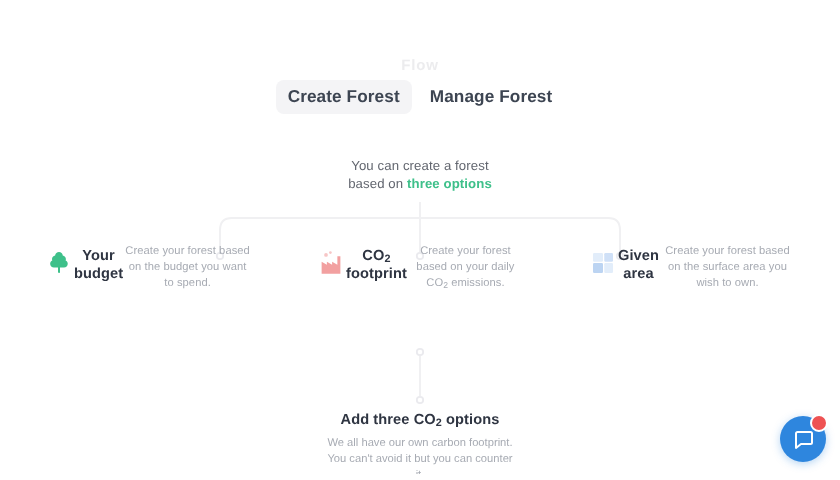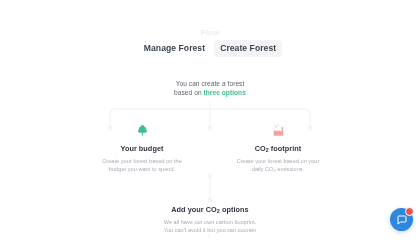--- a/index.html
+++ b/index.html
@@ -93,21 +93,21 @@
     left: 0;
     width: 420px;
     display: flex;
     justify-content: center;
     align-items: flex-start;
   }
   .option {
     width: 104px;
     text-align: center;
     display: flex;
-    flex-direction: column;
+    flex-direction: row;
     align-items: center;
   }
   .option + .option { margin-left: 32px; }
 
   .opt-icon {
     width: 16px;
     height: 16px;
     display: flex;
     align-items: center;
     justify-content: center;
@@ -196,22 +196,22 @@
   }
 </style>
 </head>
 <body>
 
 <div class="canvas">
 
   <div class="flow-label">Flow</div>
 
   <div class="tabs">
+    <div class="tab selected">Create Forest</div>
     <div class="tab">Manage Forest</div>
-    <div class="tab selected">Create Forest</div>
   </div>
 
   <div class="intro">
     <div>You can create a forest</div>
     <div>
       <span>based on </span><span class="accent">three options</span>
     </div>
   </div>
 
   <svg class="connectors" width="420" height="237" viewBox="0 0 420 237">
@@ -249,25 +249,37 @@
         <svg width="15" height="15" viewBox="0 0 24 24" aria-hidden="true">
           <path d="M4.5 20.5V11l4.2 2.4V11l4.2 2.4V11l4.2 2.4V6.5h2.4v14z" fill="#f2a0a0"></path>
           <circle cx="8" cy="5.5" r="1.5" fill="#f7c6c6"></circle>
           <circle cx="11.5" cy="3.6" r="1.1" fill="#f7c6c6"></circle>
         </svg>
       </div>
       <div class="opt-title"><span>CO</span><sub>2</sub><span> footprint</span></div>
       <div class="opt-desc"><span>Create your forest based on your daily CO</span><sub>2</sub><span> emissions.</span></div>
     </div>
 
+    <div class="option">
+      <div class="opt-icon">
+        <svg width="15" height="15" viewBox="0 0 24 24" aria-hidden="true">
+          <rect x="4" y="12" width="8" height="8" rx="1" fill="#bcd4f2"></rect>
+          <rect x="13" y="12" width="7" height="8" rx="1" fill="#e2edfa"></rect>
+          <rect x="4" y="4" width="8" height="7" rx="1" fill="#e2edfa"></rect>
+          <rect x="13" y="4" width="7" height="7" rx="1" fill="#cfe0f7"></rect>
+        </svg>
+      </div>
+      <div class="opt-title">Given area</div>
+      <div class="opt-desc">Create your forest based on the surface area you wish to own.</div>
+    </div>
 
   </div>
 
   <div class="subnode">
-    <div class="sub-title"><span>Add your CO</span><sub>2</sub><span> options</span></div>
+    <div class="sub-title"><span>Add three CO</span><sub>2</sub><span> options</span></div>
     <div class="sub-desc">We all have our own carbon footprint. You can't avoid it but you can counter it.</div>
   </div>
 
   <div class="chat-widget">
     <svg width="12" height="12" viewBox="0 0 24 24" aria-hidden="true">
       <path d="M4 5.5A1.5 1.5 0 0 1 5.5 4h13A1.5 1.5 0 0 1 20 5.5v9a1.5 1.5 0 0 1-1.5 1.5H9l-5 4z" fill="none" stroke="#ffffff" stroke-width="2" stroke-linejoin="round"></path>
     </svg>
     <span class="chat-badge"></span>
   </div>
 

